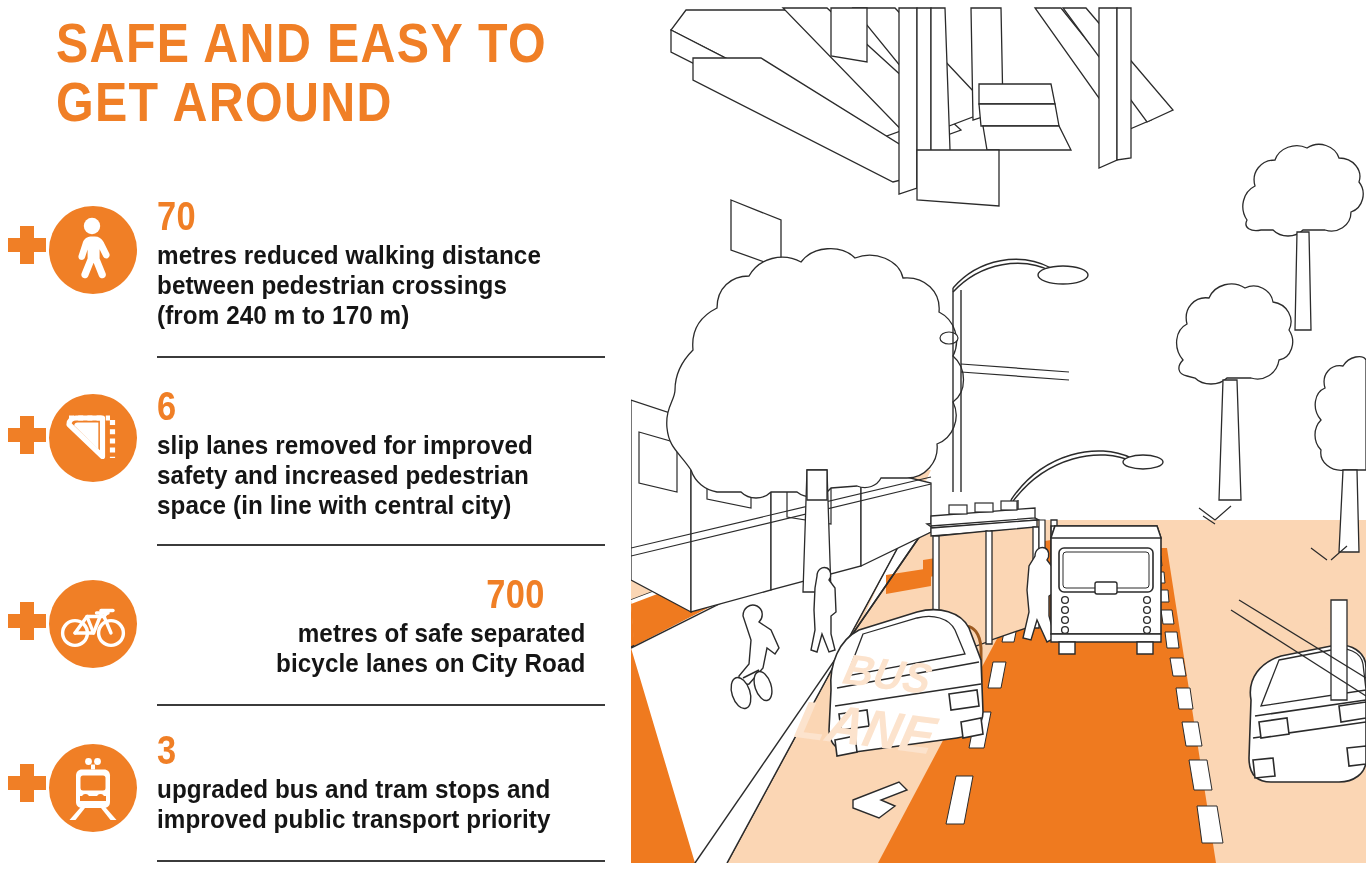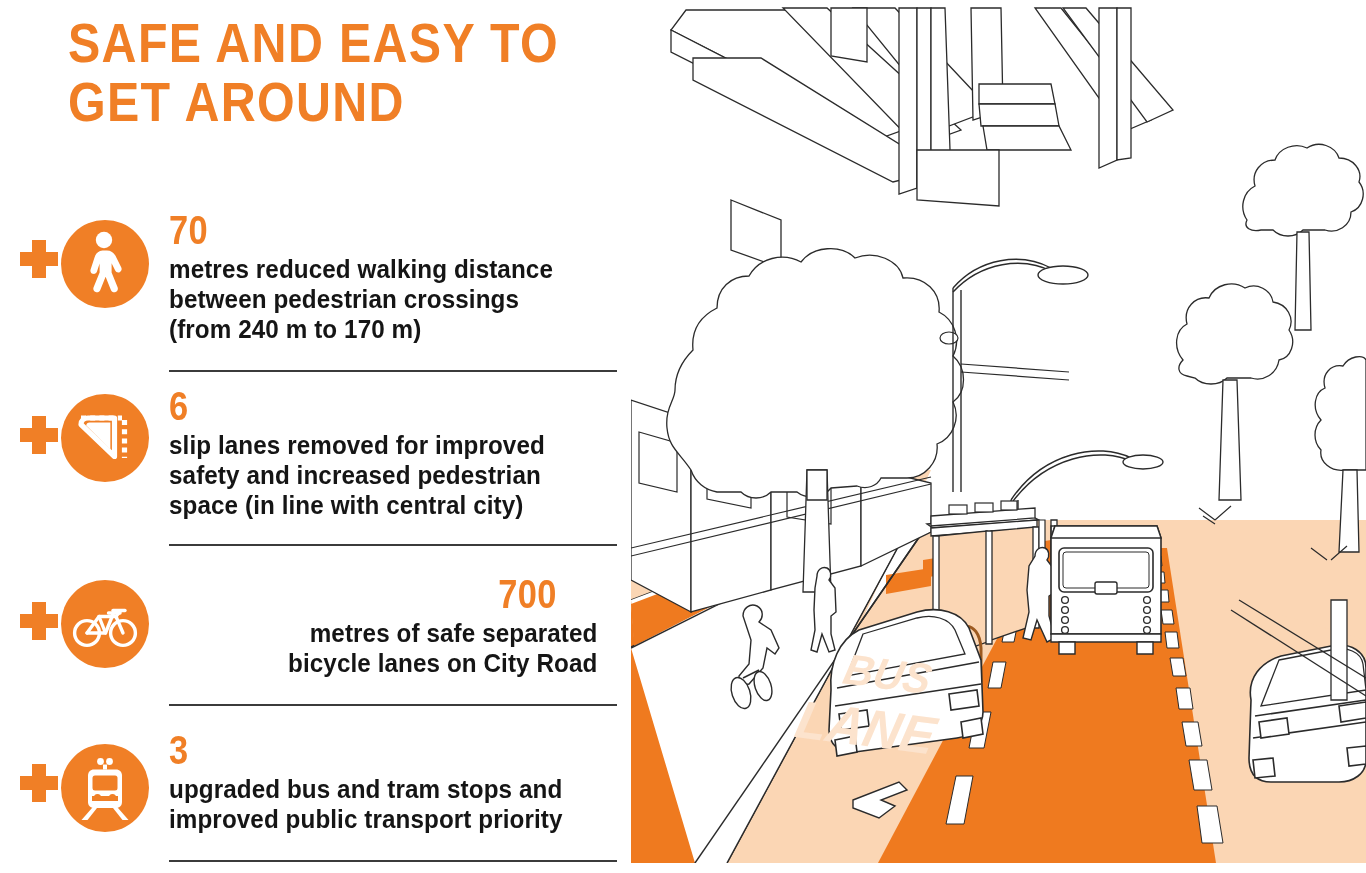--- a/index.html
+++ b/index.html
@@ -16,21 +16,21 @@
     position: relative;
     width: 1366px;
     height: 873px;
     background: #ffffff;
     overflow: hidden;
   }
 
   
   .left-col {
     position: absolute;
-    left: 12px;
+    left: 0;
     top: 0;
     width: 630px;
     height: 852px;
   }
 
   .headline {
     position: absolute;
     left: 56px;
     top: 14px;
     width: 560px;
@@ -121,21 +121,21 @@
     transform-origin: left top;
   }
 
   .divider {
     margin-left: 157px;
     margin-right: 25px;
     border-bottom: 2px solid #3b3b3b;
   }
 
   
-  .stat-1 { position: absolute; left:0; top: 0;   width: 630px; margin-top: 14px; }
+  .stat-1 { position: absolute; left:0; top: 0;   width: 630px; }
   .stat-2 { position: absolute; left:0; top: 190px; width: 630px; }
   .stat-3 { position: absolute; left:0; top: 378px; width: 630px; text-align: right; }
   .stat-4 { position: absolute; left:0; top: 534px; width: 630px; }
 
   .stat-1 .plus { top: 30px; }
   .stat-2 .plus { top: 30px; }
   .stat-3 .plus { top: 28px; }
   .stat-4 .plus { top: 34px; }
 
   .stat-1 .icon-circle { top: 10px; }

